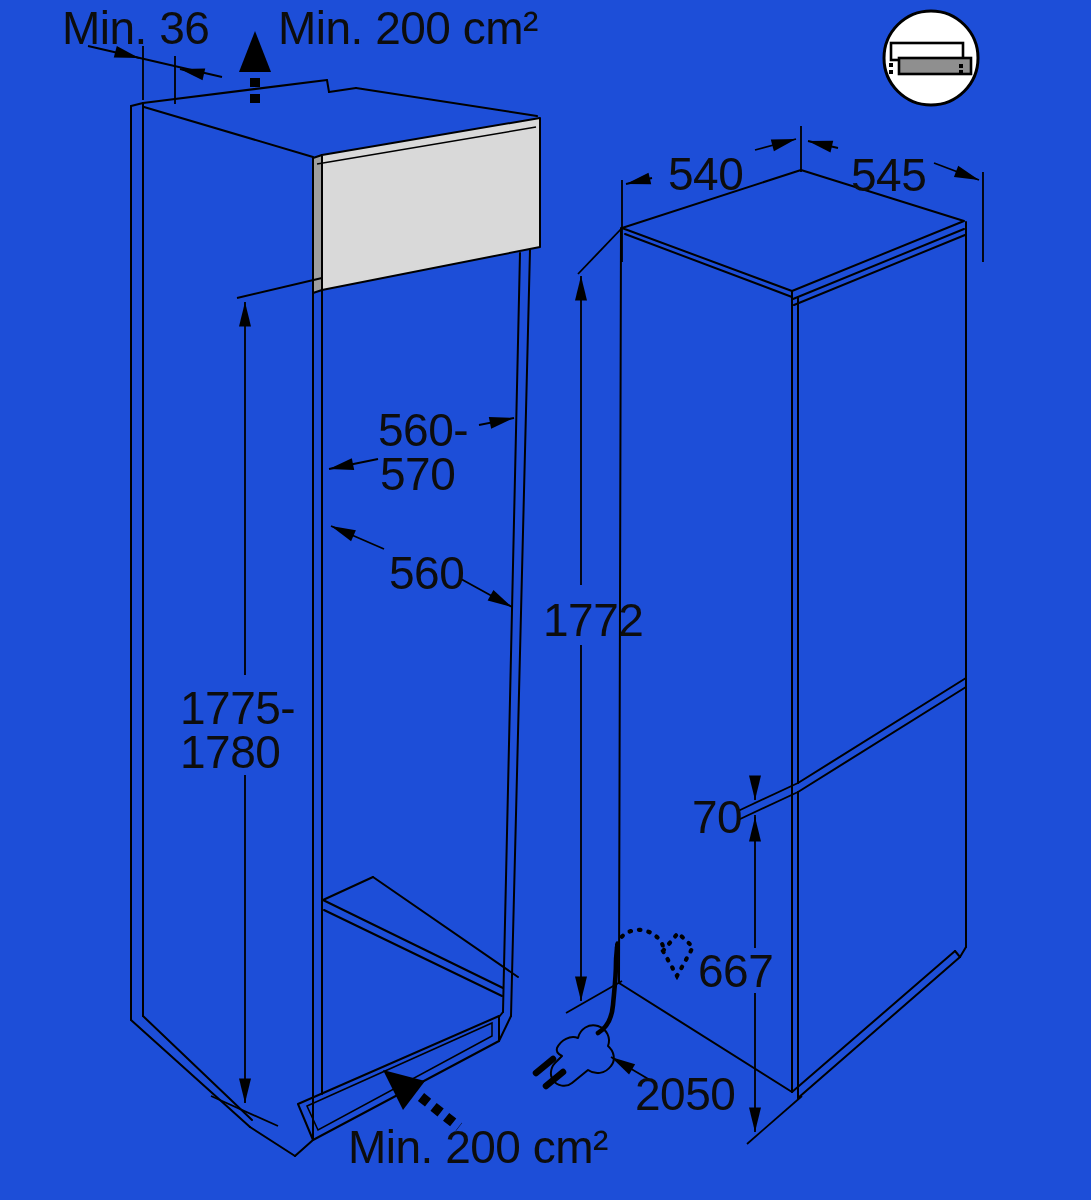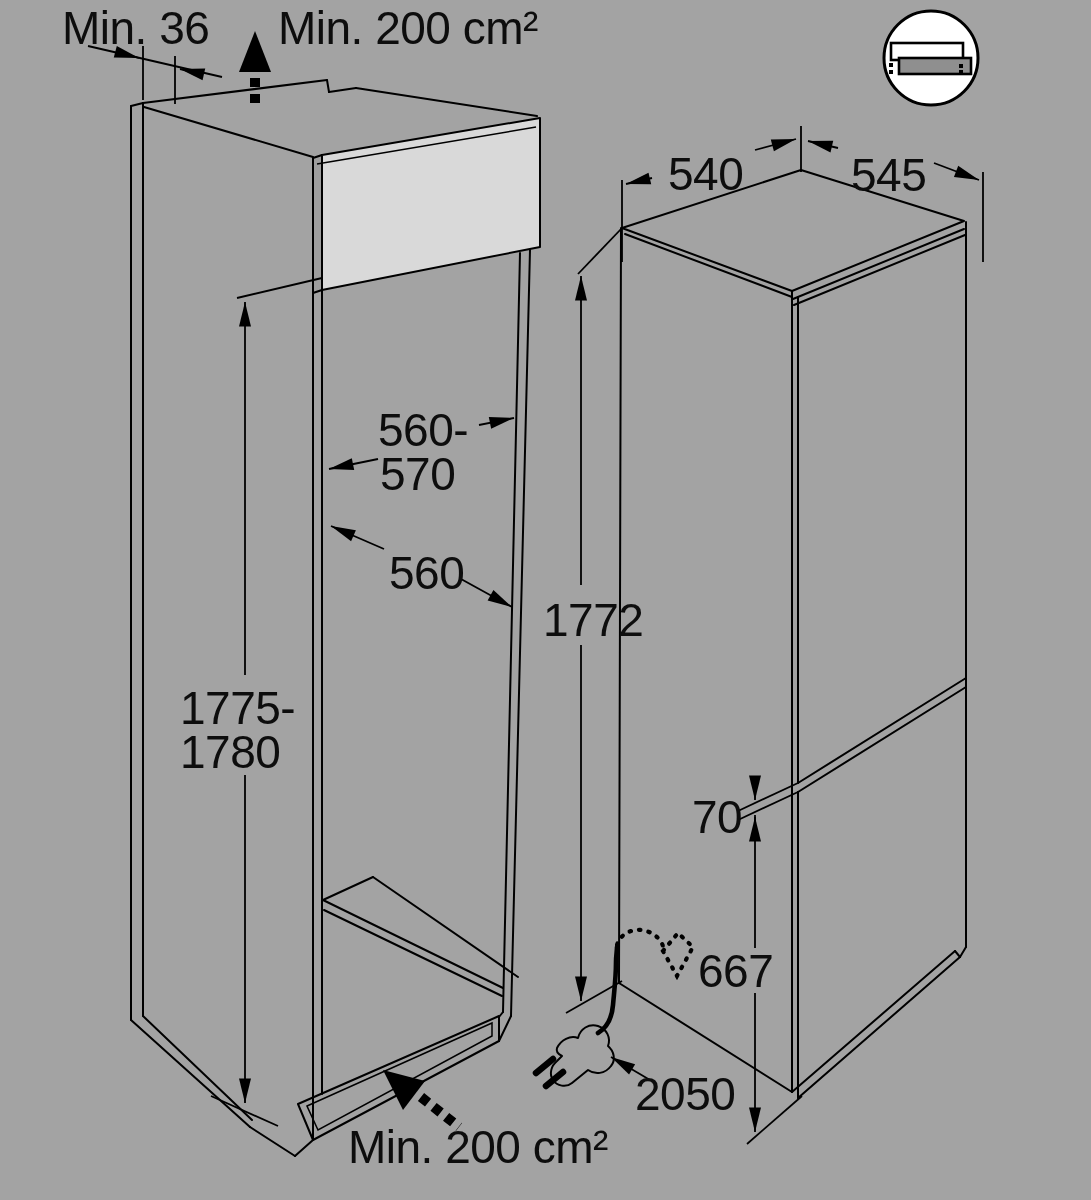--- a/index.html
+++ b/index.html
@@ -1,16 +1,16 @@
 <!DOCTYPE html>
 <html><head>
 <meta charset="utf-8">
 <style>
   html,body{margin:0;padding:0;background:#fff;}
-  #page{position:relative;width:1091px;height:1200px;background:#a3a3a3;overflow:hidden;
+  #page{position:relative;width:1091px;height:1200px;background:#1d4ed8;overflow:hidden;
         font-family:"Liberation Sans", sans-serif;}
   svg{display:block}
   .st  {stroke:#000;stroke-width:2;fill:none;stroke-linecap:round;stroke-linejoin:round;}
   .thin{stroke:#000;stroke-width:1.5;fill:none;}
   .dim {stroke:#000;stroke-width:1.8;fill:none;stroke-linecap:butt;}
   .lbl {font-size:46px;fill:#0d0d0d;letter-spacing:-0.5px;}
   .fillblk{fill:#000;stroke:none;}
   .panelF{fill:#d9d9d9;stroke:#000;stroke-width:2;stroke-linejoin:round;}
   .panelS{fill:#9e9e9e;stroke:#000;stroke-width:2;stroke-linejoin:round;}
   .iconG {fill:#8f8f8f;stroke:#000;stroke-width:2.6;stroke-linejoin:miter;}

